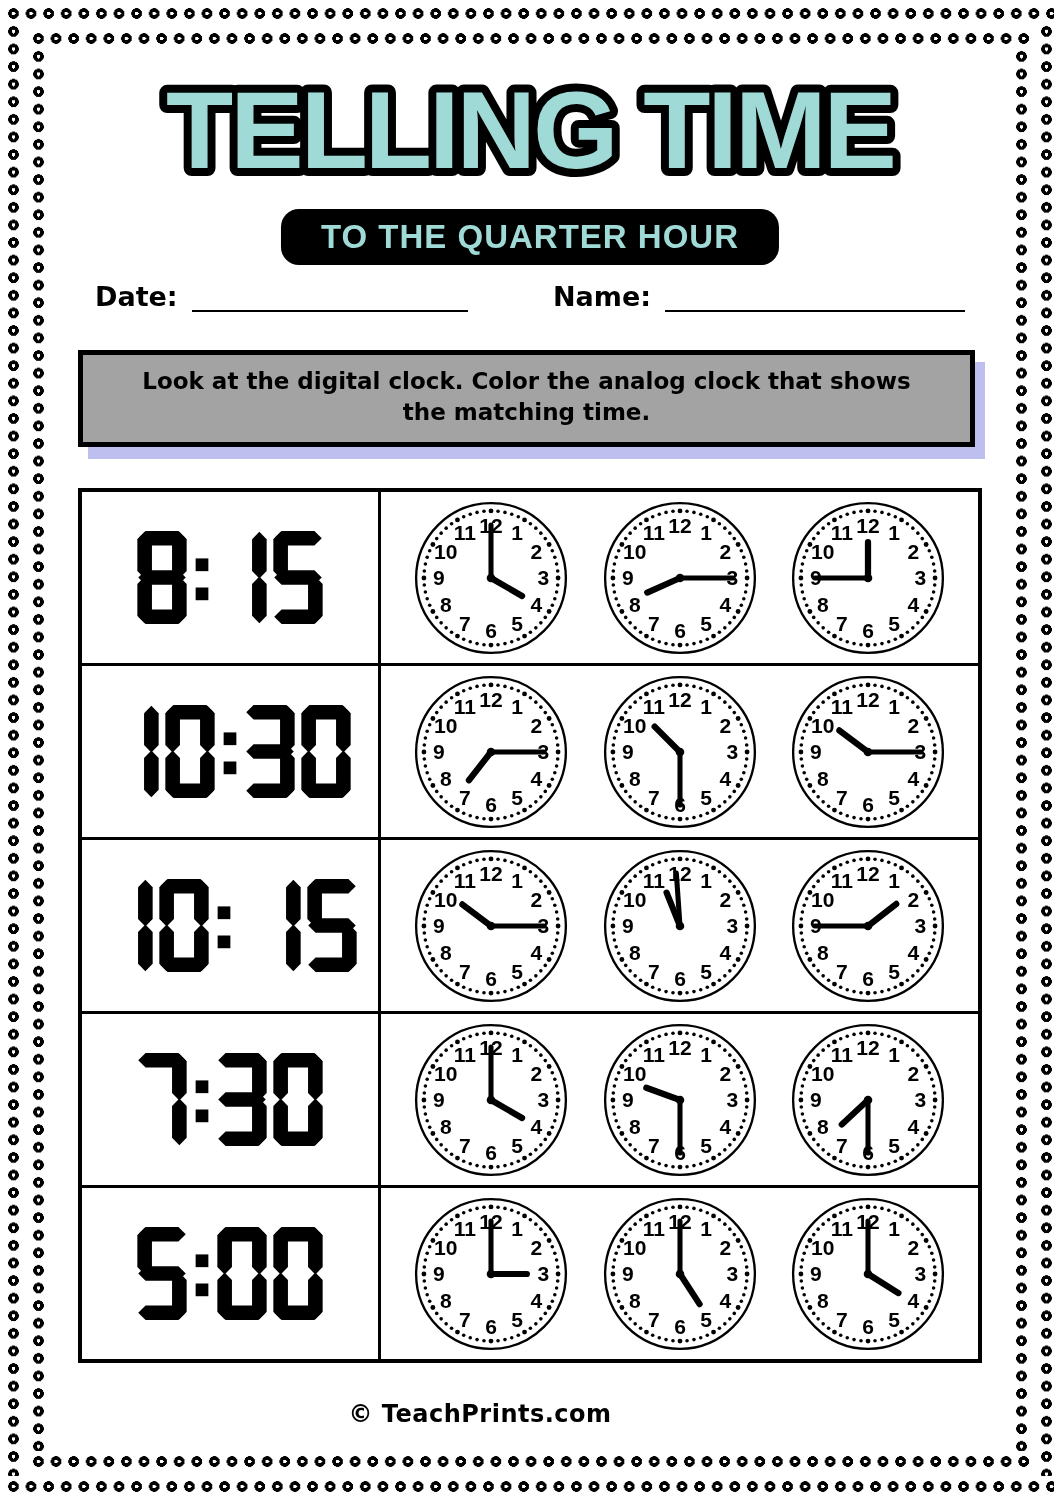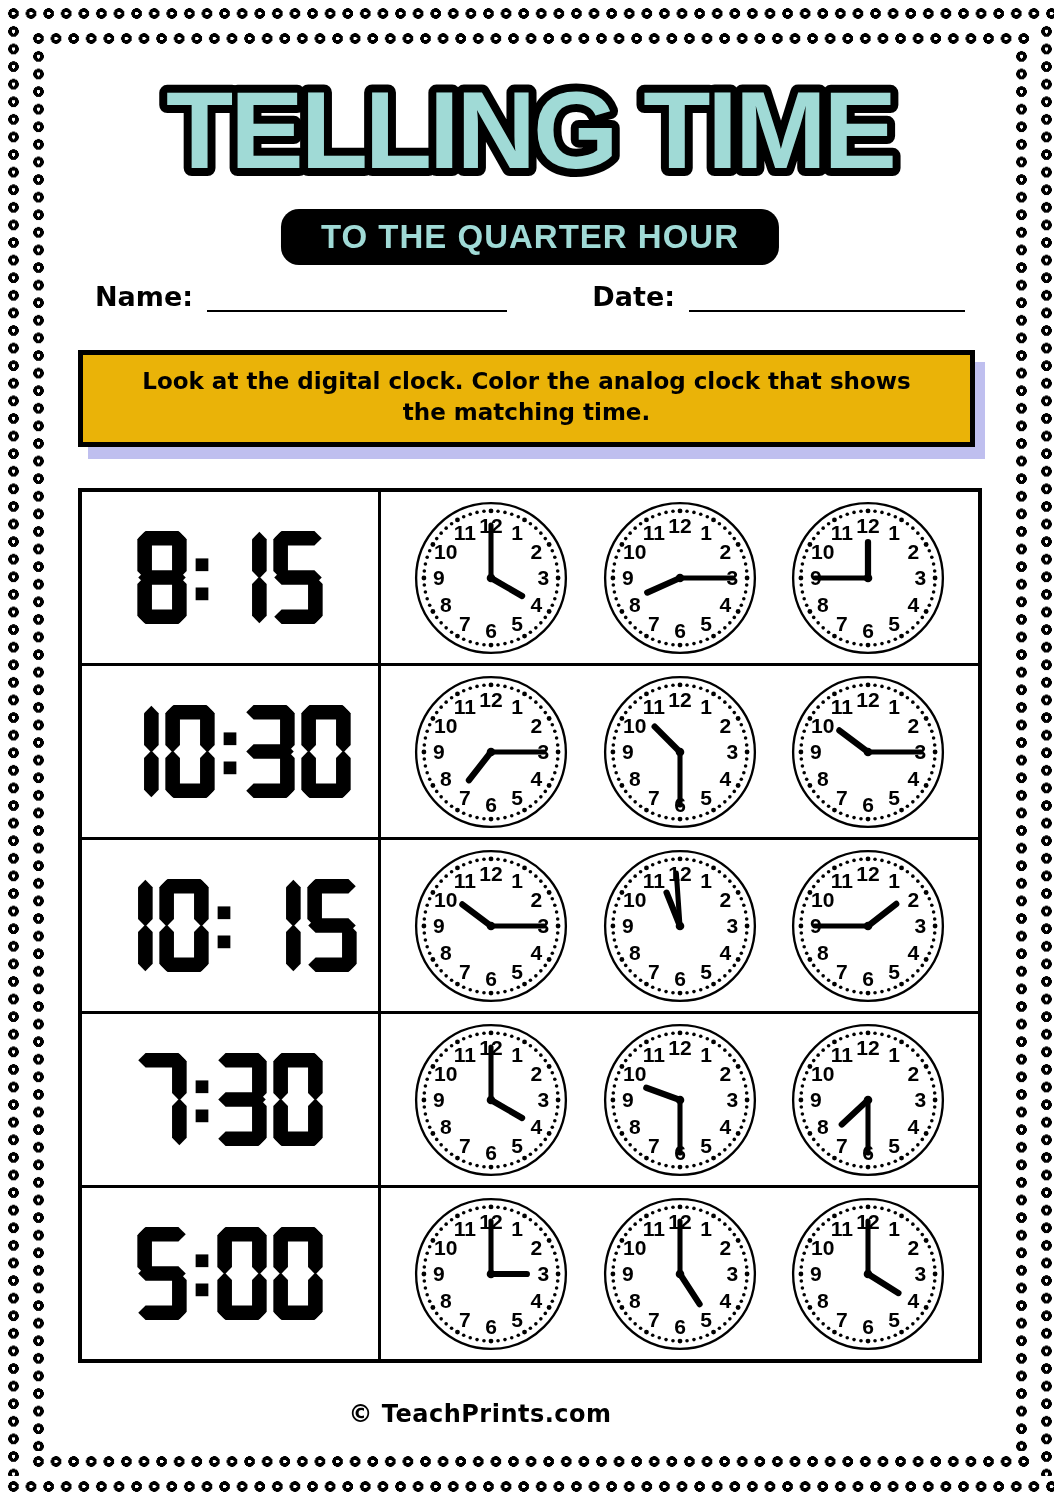--- a/index.html
+++ b/index.html
@@ -37,21 +37,21 @@
   }
   .pair{display:flex;align-items:flex-end;}
   .field-label{font-weight:bold;font-size:27px;line-height:1;padding-bottom:2px;}
   .blank-line{border-bottom:2.5px solid #000;height:30px;margin-left:14px;}
   .blank-name{width:300px;}
   .blank-date{width:276px;}
 
   
   .instruction-box{
     position:absolute;top:350px;left:78px;width:897px;box-sizing:border-box;
-    background:#eab308;border:5px solid #000;box-shadow:10px 12px 0 #BFBFEF;
+    background:#a3a3a3;border:5px solid #000;box-shadow:10px 12px 0 #BFBFEF;
     padding:11px 40px 14px 40px;text-align:center;
   }
   .instruction-box p{margin:0;font-size:23px;font-weight:bold;line-height:1.35;}
 
   
   .ws-table{
     position:absolute;top:488px;left:78px;width:904px;box-sizing:border-box;
     border:4px solid #000;background:#fff;
   }
   .ws-row{display:flex;height:171px;border-bottom:3px solid #000;}
@@ -84,26 +84,26 @@
 <svg class="title-svg" viewBox="0 0 1060 150">
   <text x="530" y="118" text-anchor="middle" font-family="Liberation Sans, sans-serif" font-weight="bold" font-size="110" letter-spacing="-3" fill="#A0DAD6" stroke="#000" stroke-width="16" stroke-linejoin="round" paint-order="stroke">TELLING TIME</text>
 </svg>
 
 <div class="subtitle-pill">
   <span>TO THE QUARTER HOUR</span>
 </div>
 
 <div class="name-row">
   <div class="pair">
+    <span class="field-label">Date:</span>
+    <span class="blank-line blank-date"></span>
+  </div>
+  <div class="pair">
     <span class="field-label">Name:</span>
     <span class="blank-line blank-name"></span>
-  </div>
-  <div class="pair">
-    <span class="field-label">Date:</span>
-    <span class="blank-line blank-date"></span>
   </div>
 </div>
 
 <div class="instruction-box">
   <p>Look at the digital clock. Color the analog clock that shows the matching time.</p>
 </div>
 
 <div class="ws-table">
     <div class="ws-row">
       <div class="cell-digital">

